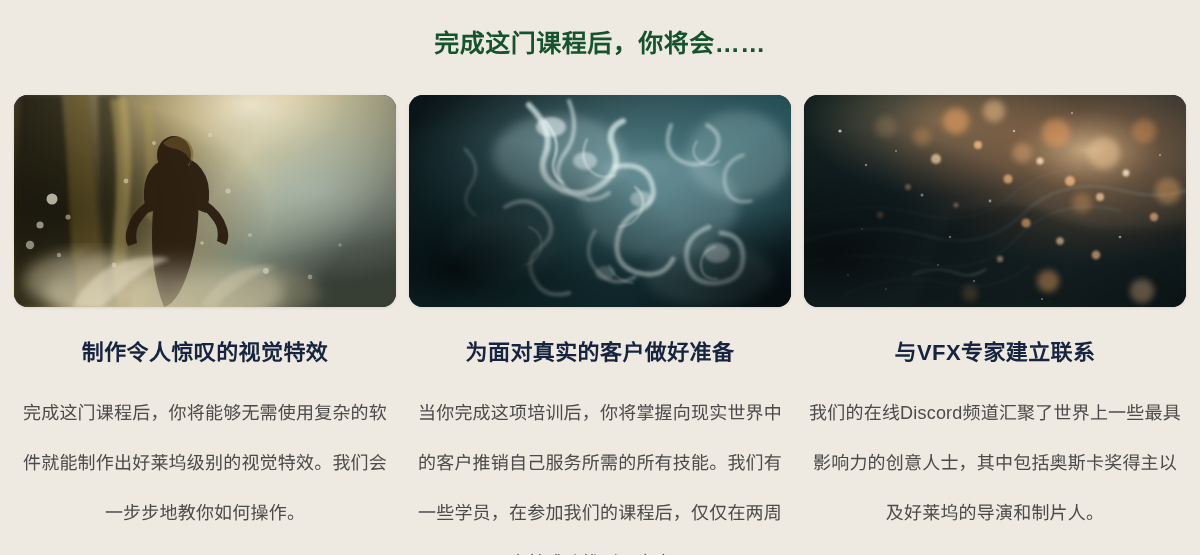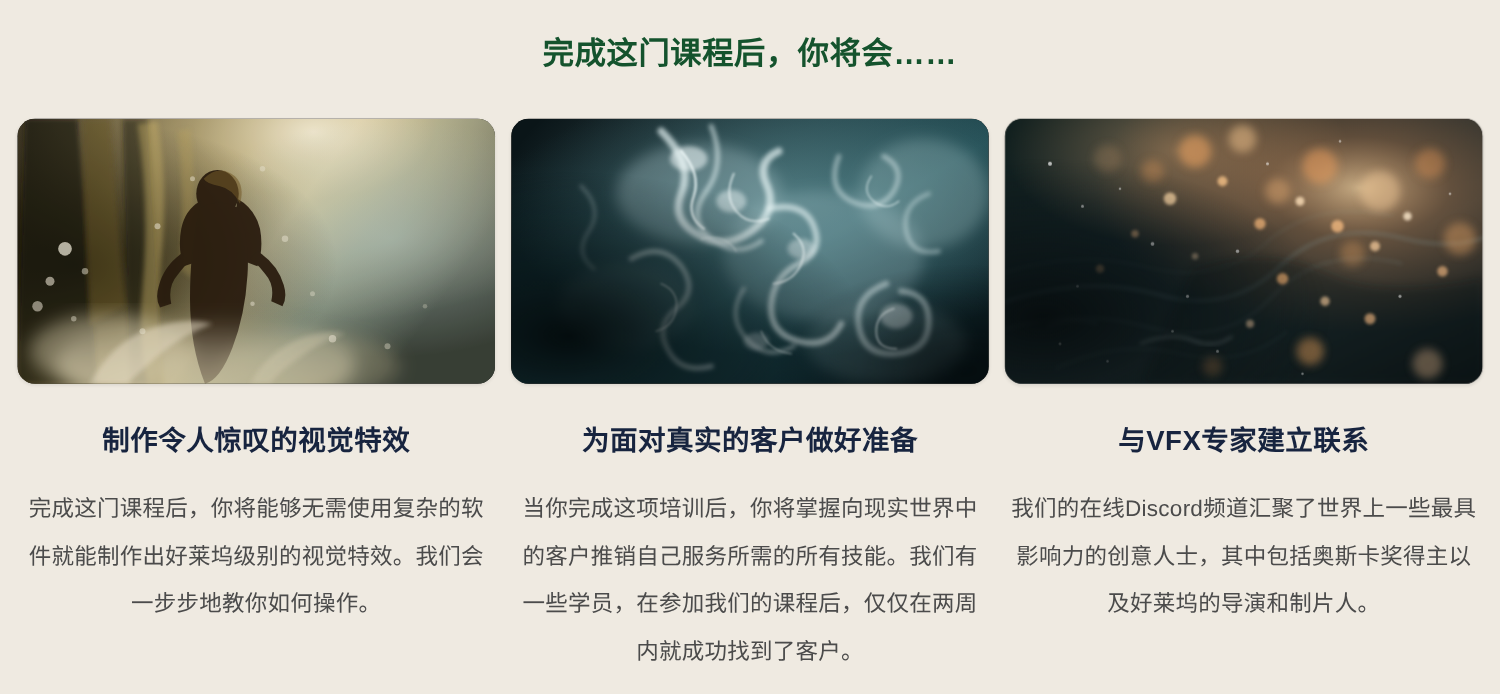--- a/index.html
+++ b/index.html
@@ -77,21 +77,21 @@
     letter-spacing: 0.4px;
     text-align: center;
     line-height: 1.3;
     white-space: nowrap;
   }
 
   .card-body {
     margin-top: 20px;
     width: 376px;
     font-size: 18px;
-    line-height: 38px;
+    line-height: 50px;
     color: #4b4b4b;
     text-align: center;
     text-align-last: center;
     letter-spacing: 0.2px;
   }
 </style>
 </head>
 <body>
 
 <div class="page">

